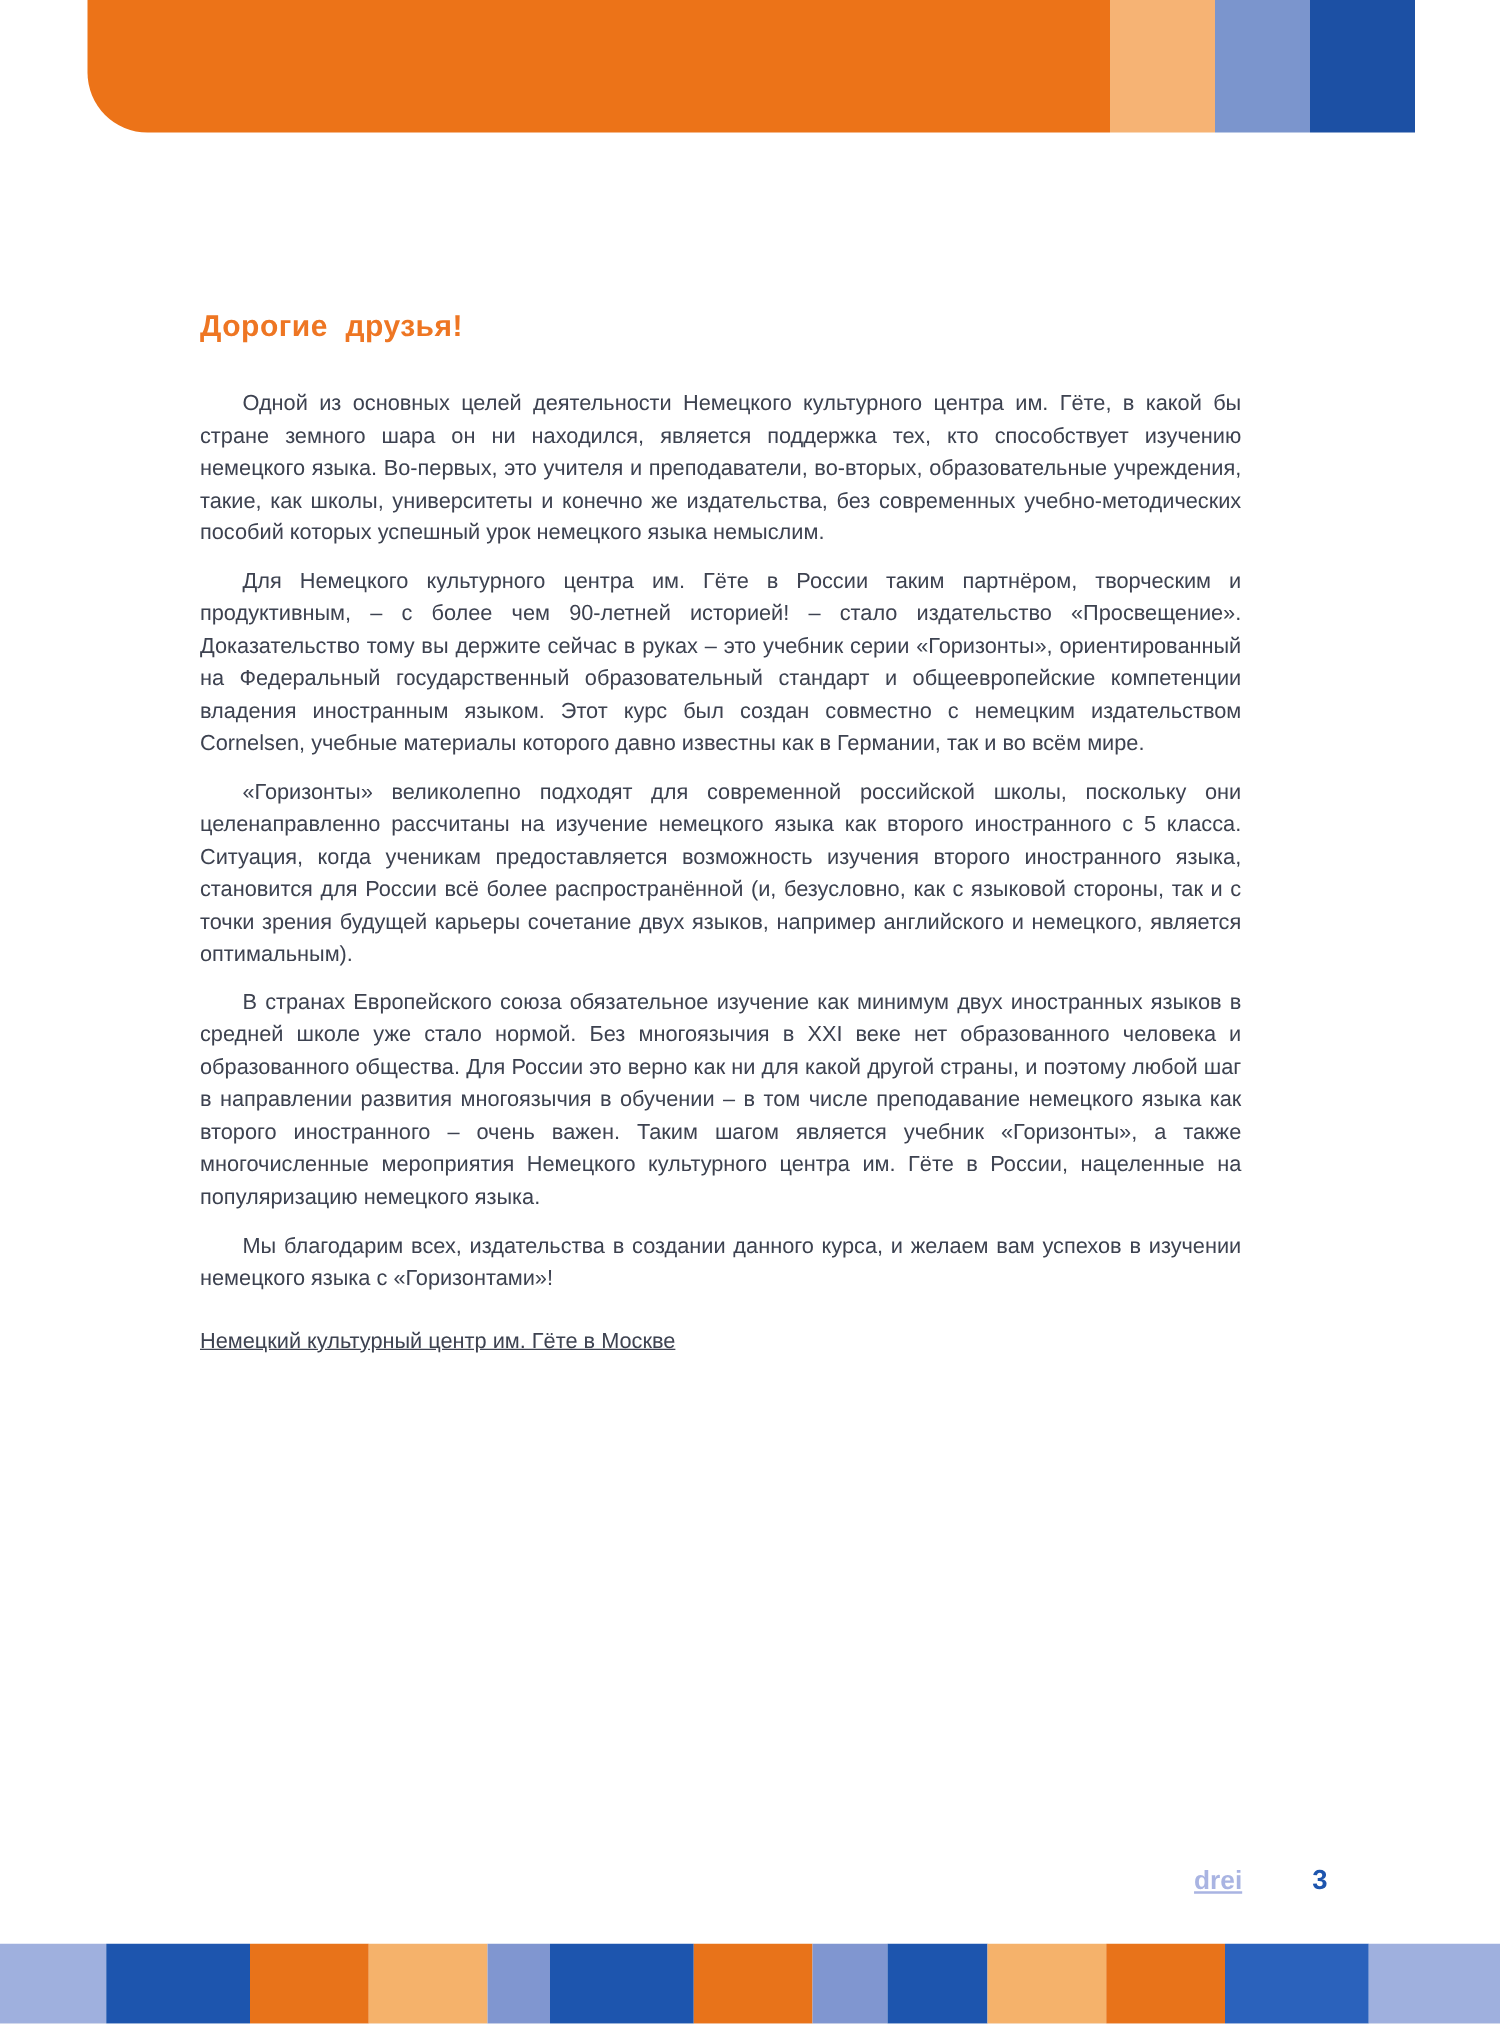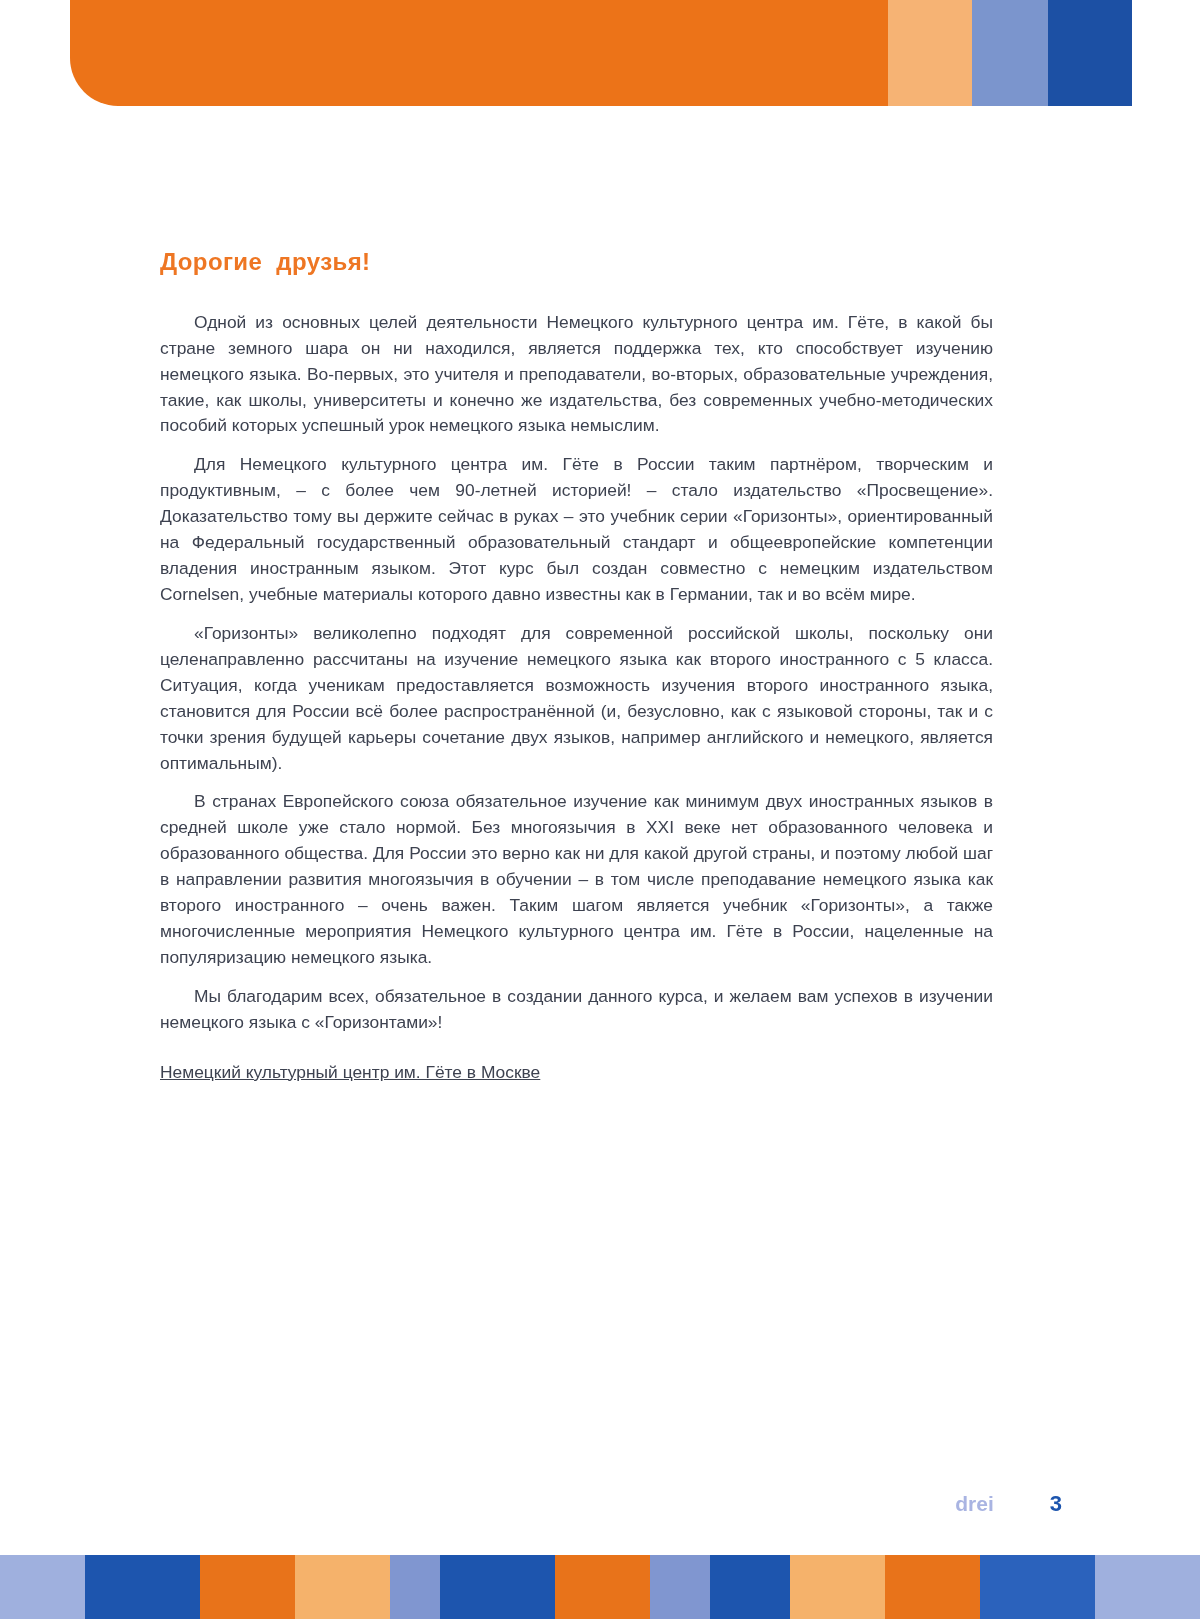--- a/index.html
+++ b/index.html
@@ -88,26 +88,26 @@
       <div style="width: 76px; background: rgb(123, 149, 205);"></div>
       <div style="width: 84px; background: rgb(28, 80, 164);"></div>
     </div>
 
   <main class="content" style="color: rgb(61, 66, 80);">
     <h1 class="title" style="color: rgb(238, 118, 35);">Дорогие друзья!</h1>
     <p class="para">Одной из основных целей деятельности Немецкого культурного центра им. Гёте, в какой бы стране земного шара он ни находился, является поддержка тех, кто способствует изучению немецкого языка. Во-первых, это учителя и преподаватели, во-вторых, образовательные учреждения, такие, как школы, университеты и конечно же издательства, без современных учебно-методических пособий которых успешный урок немецкого языка немыслим.</p>
     <p class="para">Для Немецкого культурного центра им. Гёте в России таким партнёром, творческим и продуктивным, – с более чем 90-летней историей! – стало издательство «Просвещение». Доказательство тому вы держите сейчас в руках – это учебник серии «Горизонты», ориентированный на Федеральный государственный образовательный стандарт и общеевропейские компетенции владения иностранным языком. Этот курс был создан совместно с немецким издательством Cornelsen, учебные материалы которого давно известны как в Германии, так и во всём мире.</p>
     <p class="para">«Горизонты» великолепно подходят для современной российской школы, поскольку они целенаправленно рассчитаны на изучение немецкого языка как второго иностранного с 5 класса. Ситуация, когда ученикам предоставляется возможность изучения второго иностранного языка, становится для России всё более распространённой (и, безусловно, как с языковой стороны, так и с точки зрения будущей карьеры сочетание двух языков, например английского и немецкого, является оптимальным).</p>
     <p class="para">В странах Европейского союза обязательное изучение как минимум двух иностранных языков в средней школе уже стало нормой. Без многоязычия в XXI веке нет образованного человека и образованного общества. Для России это верно как ни для какой другой страны, и поэтому любой шаг в направлении развития многоязычия в обучении – в том числе преподавание немецкого языка как второго иностранного – очень важен. Таким шагом является учебник «Горизонты», а также многочисленные мероприятия Немецкого культурного центра им. Гёте в России, нацеленные на популяризацию немецкого языка.</p>
-    <p class="para">Мы благодарим всех, обязательное в создании данного курса, и желаем вам успехов в изучении немецкого языка с «Горизонтами»!</p>
+    <p class="para">Мы благодарим всех, издательства в создании данного курса, и желаем вам успехов в изучении немецкого языка с «Горизонтами»!</p>
     <p class="para closing">Немецкий культурный центр им. Гёте в Москве</p>
   </main>
 
   <div class="pagenum">
-    <span class="word" style="color: rgb(169, 180, 226);">drei</span>
+    <span class="word" style="color: rgb(169, 180, 226); text-decoration: underline;">drei</span>
     <span class="num" style="color: rgb(29, 85, 174);">3</span>
   </div>
 
   <div class="strip">
       <div style="width: 85px; background: rgb(159, 176, 222);"></div>
       <div style="width: 115px; background: rgb(29, 85, 174);"></div>
       <div style="width: 95px; background: rgb(232, 115, 26);"></div>
       <div style="width: 95px; background: rgb(245, 178, 107);"></div>
       <div style="width: 50px; background: rgb(128, 150, 208);"></div>
       <div style="width: 115px; background: rgb(29, 85, 174);"></div>

